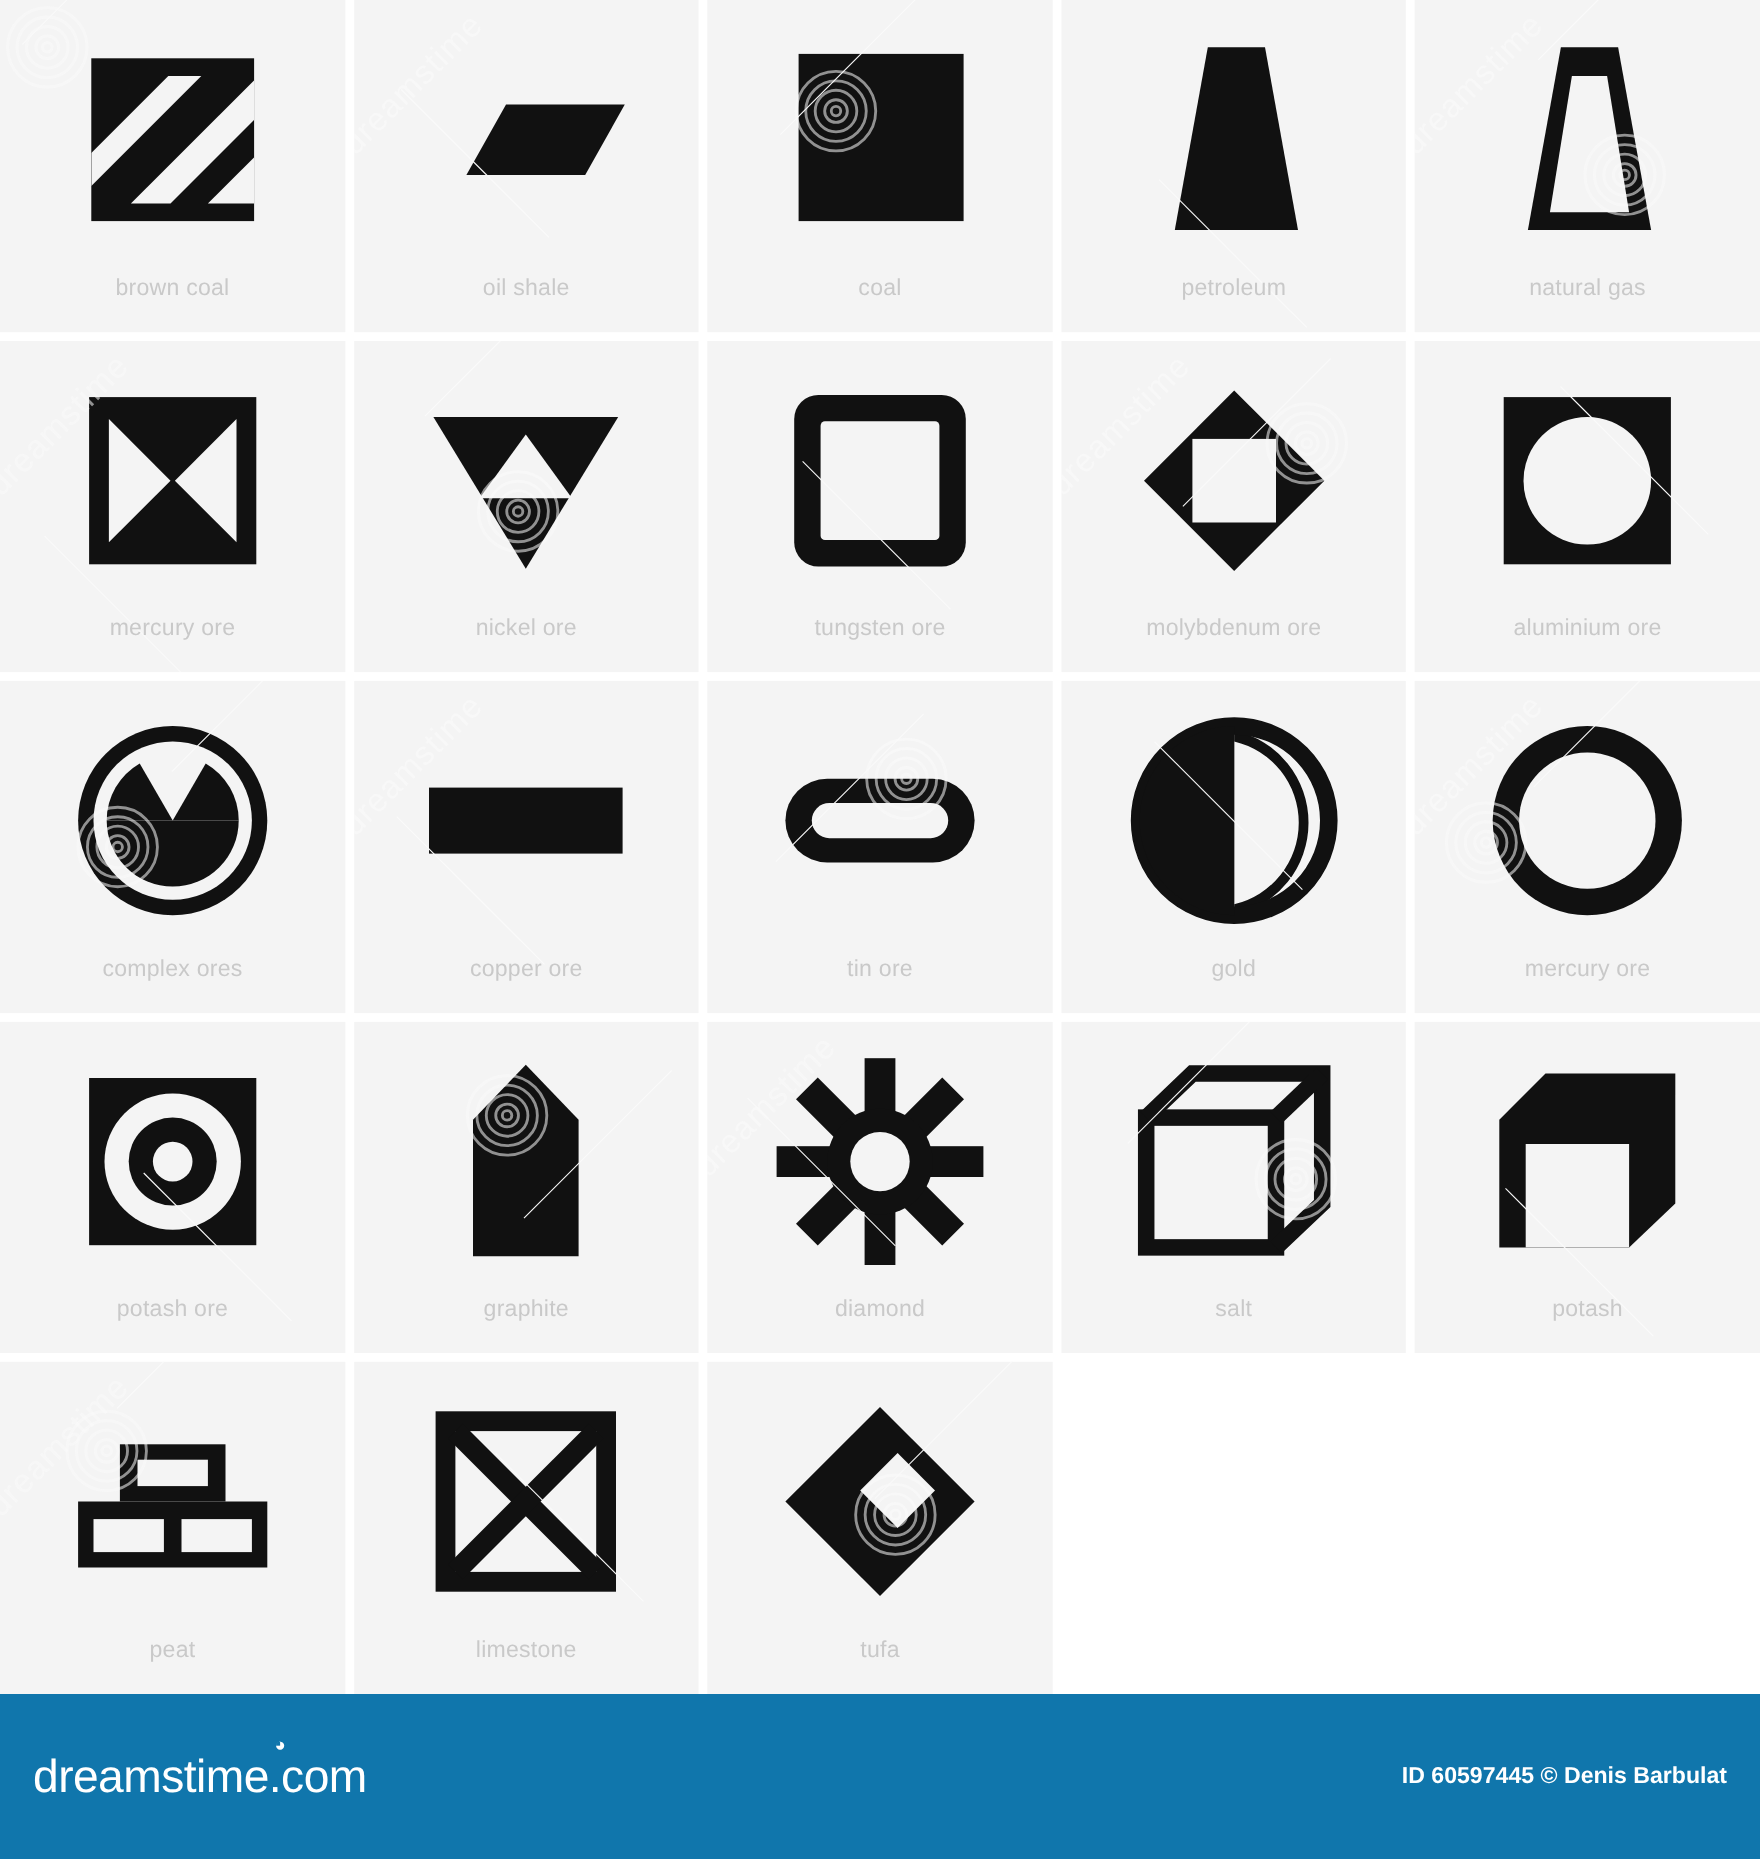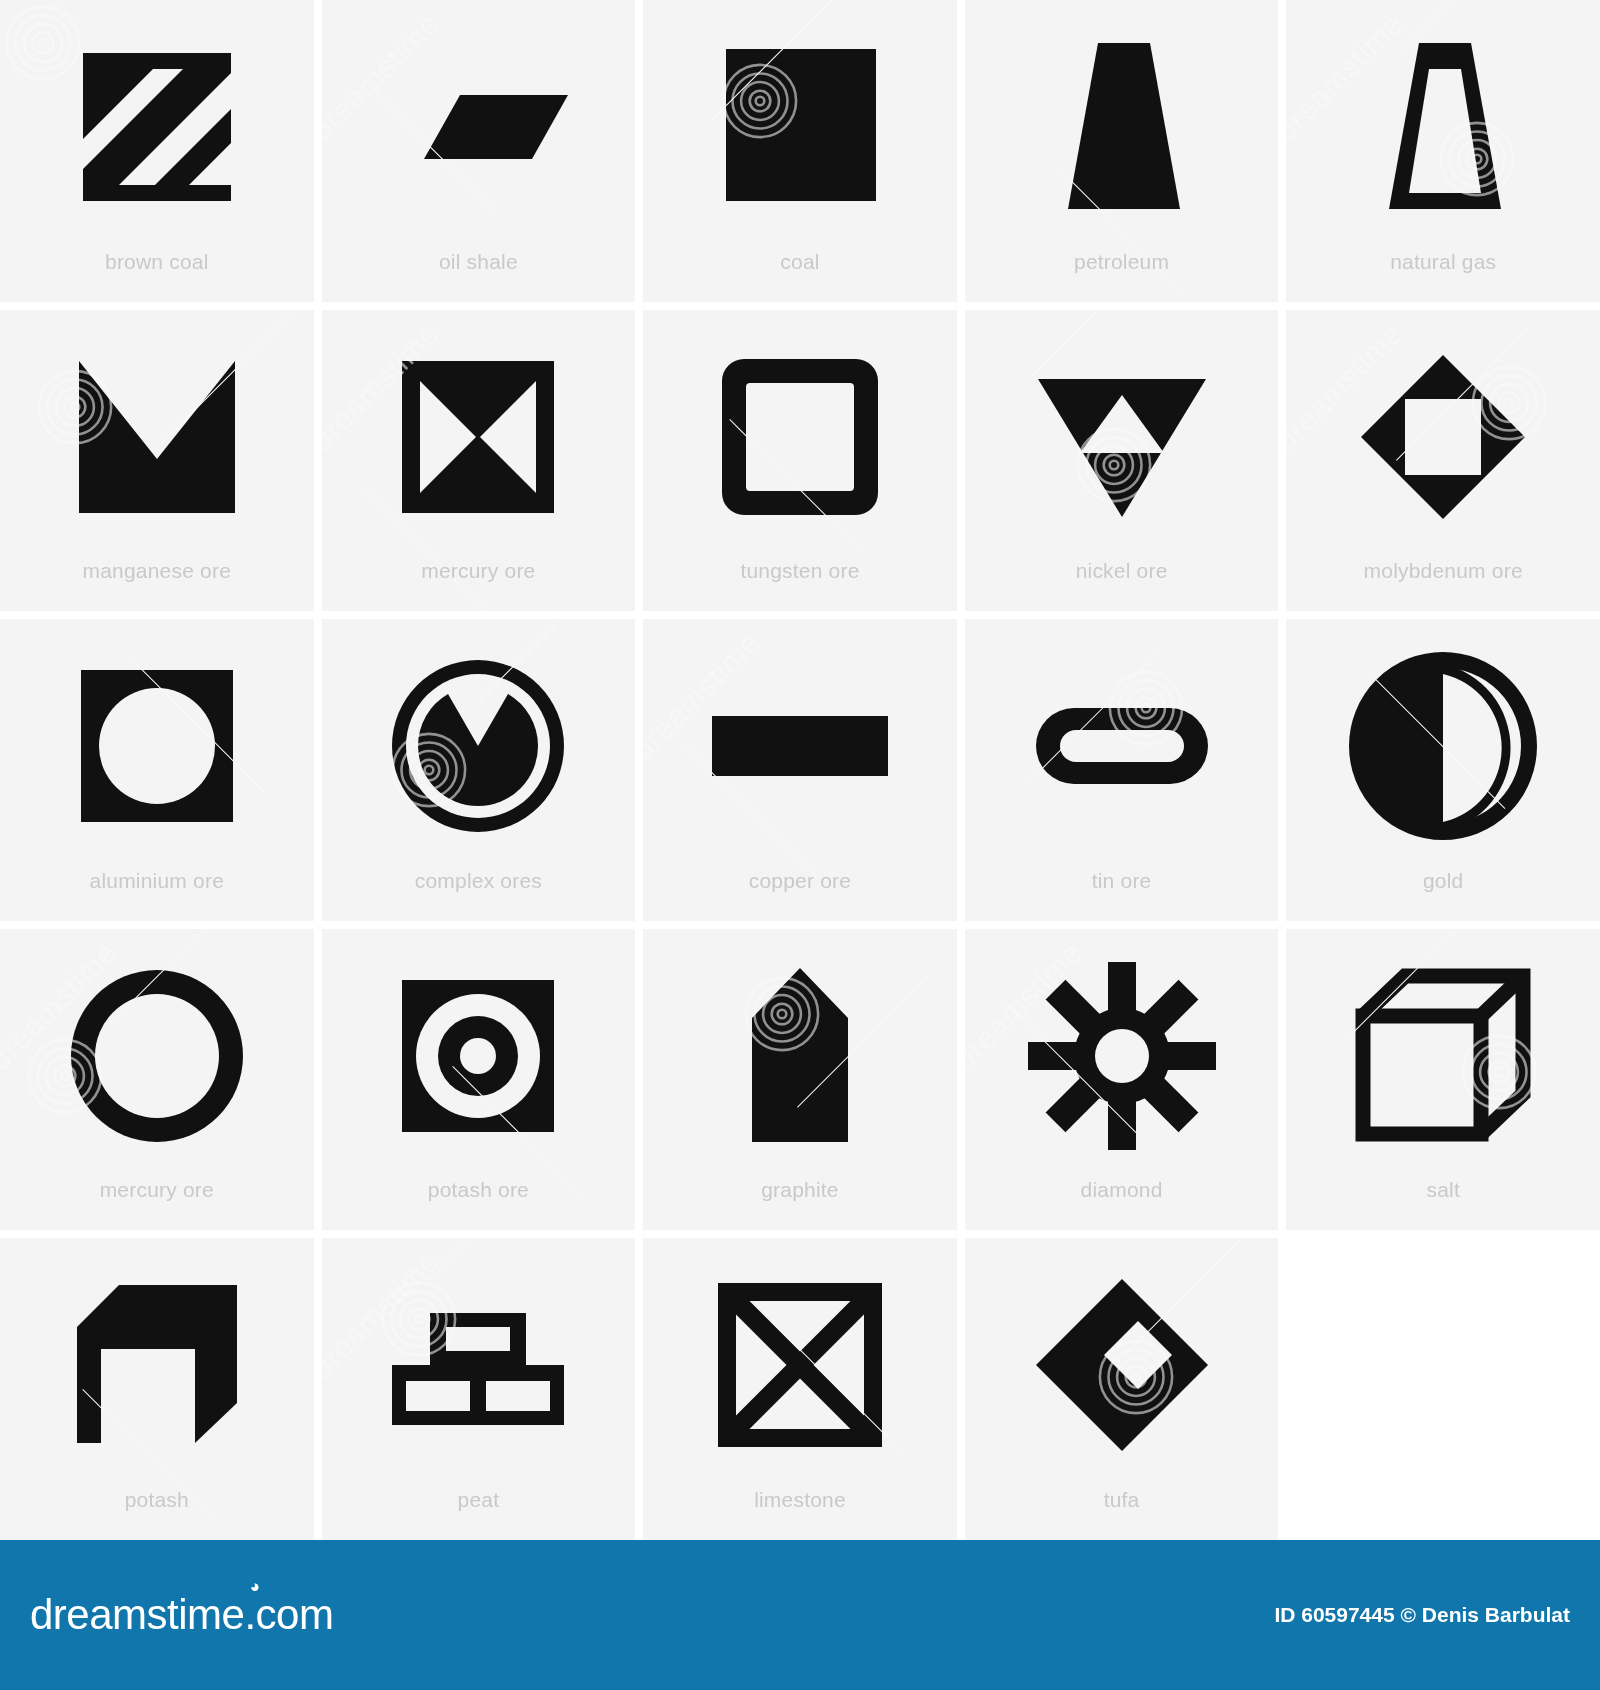--- a/index.html
+++ b/index.html
@@ -176,77 +176,59 @@
       <div class="wm-line" style="left: 112px; top: 54px; width: 190px; transform: rotate(-45deg);"></div>
       <div class="art">
         <svg viewBox="0 0 200 200" width="200" height="200" xmlns="http://www.w3.org/2000/svg">
           <polygon points="76,16 128,16 158,182 46,182" fill="#111111"></polygon>
           <polygon points="86,42 118,42 138,166 66,166" fill="#f4f4f4"></polygon>
         </svg>
       </div>
       <div class="lbl">natural gas</div>
     </div>
     <div class="cell">
-      <div class="wm wm-spiral" style="left: 32px; top: 54px;"><svg viewBox="0 0 100 100" width="86" height="86">
-          <g fill="none" stroke="#fbfbfb" stroke-width="3">
-            <circle cx="50" cy="50" r="42"></circle>
-            <circle cx="50" cy="50" r="32"></circle>
-            <circle cx="50" cy="50" r="22"></circle>
-            <circle cx="50" cy="50" r="12"></circle>
-            <circle cx="50" cy="50" r="5"></circle>
-          </g>
-        </svg></div>
-      <div class="wm-line" style="left: 158px; top: 136px; width: 190px; transform: rotate(-45deg);"></div>
-      <div class="art">
-        <svg viewBox="0 0 200 200" width="200" height="200" xmlns="http://www.w3.org/2000/svg">
-          <polygon points="22,24 22,176 178,176 178,24 100,122" fill="#111111"></polygon>
-        </svg>
-      </div>
-      <div class="lbl">manganese ore</div>
-    </div>
-    <div class="cell">
       <div class="wm wm-text" style="left: -30px; top: 60px;">dreamstime</div>
       <div class="wm-line" style="left: 41px; top: 177px; width: 190px; transform: rotate(45deg);"></div>
       <div class="art">
         <svg viewBox="0 0 200 200" width="200" height="200" xmlns="http://www.w3.org/2000/svg">
           <rect x="24" y="24" width="152" height="152" fill="#111111"></rect>
           <polygon points="42,44 42,156 98,100" fill="#f4f4f4"></polygon>
           <polygon points="158,44 158,156 102,100" fill="#f4f4f4"></polygon>
         </svg>
       </div>
       <div class="lbl">mercury ore</div>
     </div>
     <div class="cell">
+      <div class="wm wm-spiral" style="left: 106px; top: 112px;"><svg viewBox="0 0 100 100" width="86" height="86">
+          <g fill="none" stroke="#fbfbfb" stroke-width="3">
+            <circle cx="50" cy="50" r="42"></circle>
+            <circle cx="50" cy="50" r="32"></circle>
+            <circle cx="50" cy="50" r="22"></circle>
+            <circle cx="50" cy="50" r="12"></circle>
+            <circle cx="50" cy="50" r="5"></circle>
+          </g>
+        </svg></div>
+      <div class="wm-line" style="left: 64px; top: 68px; width: 190px; transform: rotate(-45deg);"></div>
+      <div class="art">
+        <svg viewBox="0 0 200 200" width="200" height="200" xmlns="http://www.w3.org/2000/svg">
+          <polygon points="16,42 184,42 100,180" fill="#111111"></polygon>
+          <polygon points="100,58 142,116 58,116" fill="#f4f4f4"></polygon>
+        </svg>
+      </div>
+      <div class="lbl">nickel ore</div>
+    </div>
+    <div class="cell">
       <div class="wm-line" style="left: 87px; top: 109px; width: 190px; transform: rotate(45deg);"></div>
       <div class="art">
         <svg viewBox="0 0 200 200" width="200" height="200" xmlns="http://www.w3.org/2000/svg">
           <rect x="22" y="22" width="156" height="156" rx="22" ry="22" fill="#111111"></rect>
           <rect x="46" y="46" width="108" height="108" rx="4" ry="4" fill="#f4f4f4"></rect>
         </svg>
       </div>
       <div class="lbl">tungsten ore</div>
-    </div>
-    <div class="cell">
-      <div class="wm wm-spiral" style="left: 106px; top: 112px;"><svg viewBox="0 0 100 100" width="86" height="86">
-          <g fill="none" stroke="#fbfbfb" stroke-width="3">
-            <circle cx="50" cy="50" r="42"></circle>
-            <circle cx="50" cy="50" r="32"></circle>
-            <circle cx="50" cy="50" r="22"></circle>
-            <circle cx="50" cy="50" r="12"></circle>
-            <circle cx="50" cy="50" r="5"></circle>
-          </g>
-        </svg></div>
-      <div class="wm-line" style="left: 64px; top: 68px; width: 190px; transform: rotate(-45deg);"></div>
-      <div class="art">
-        <svg viewBox="0 0 200 200" width="200" height="200" xmlns="http://www.w3.org/2000/svg">
-          <polygon points="16,42 184,42 100,180" fill="#111111"></polygon>
-          <polygon points="100,58 142,116 58,116" fill="#f4f4f4"></polygon>
-        </svg>
-      </div>
-      <div class="lbl">nickel ore</div>
     </div>
     <div class="cell">
       <div class="wm wm-spiral" style="left: 180px; top: 50px;"><svg viewBox="0 0 100 100" width="86" height="86">
           <g fill="none" stroke="#fbfbfb" stroke-width="3">
             <circle cx="50" cy="50" r="42"></circle>
             <circle cx="50" cy="50" r="32"></circle>
             <circle cx="50" cy="50" r="22"></circle>
             <circle cx="50" cy="50" r="12"></circle>
             <circle cx="50" cy="50" r="5"></circle>
           </g>

